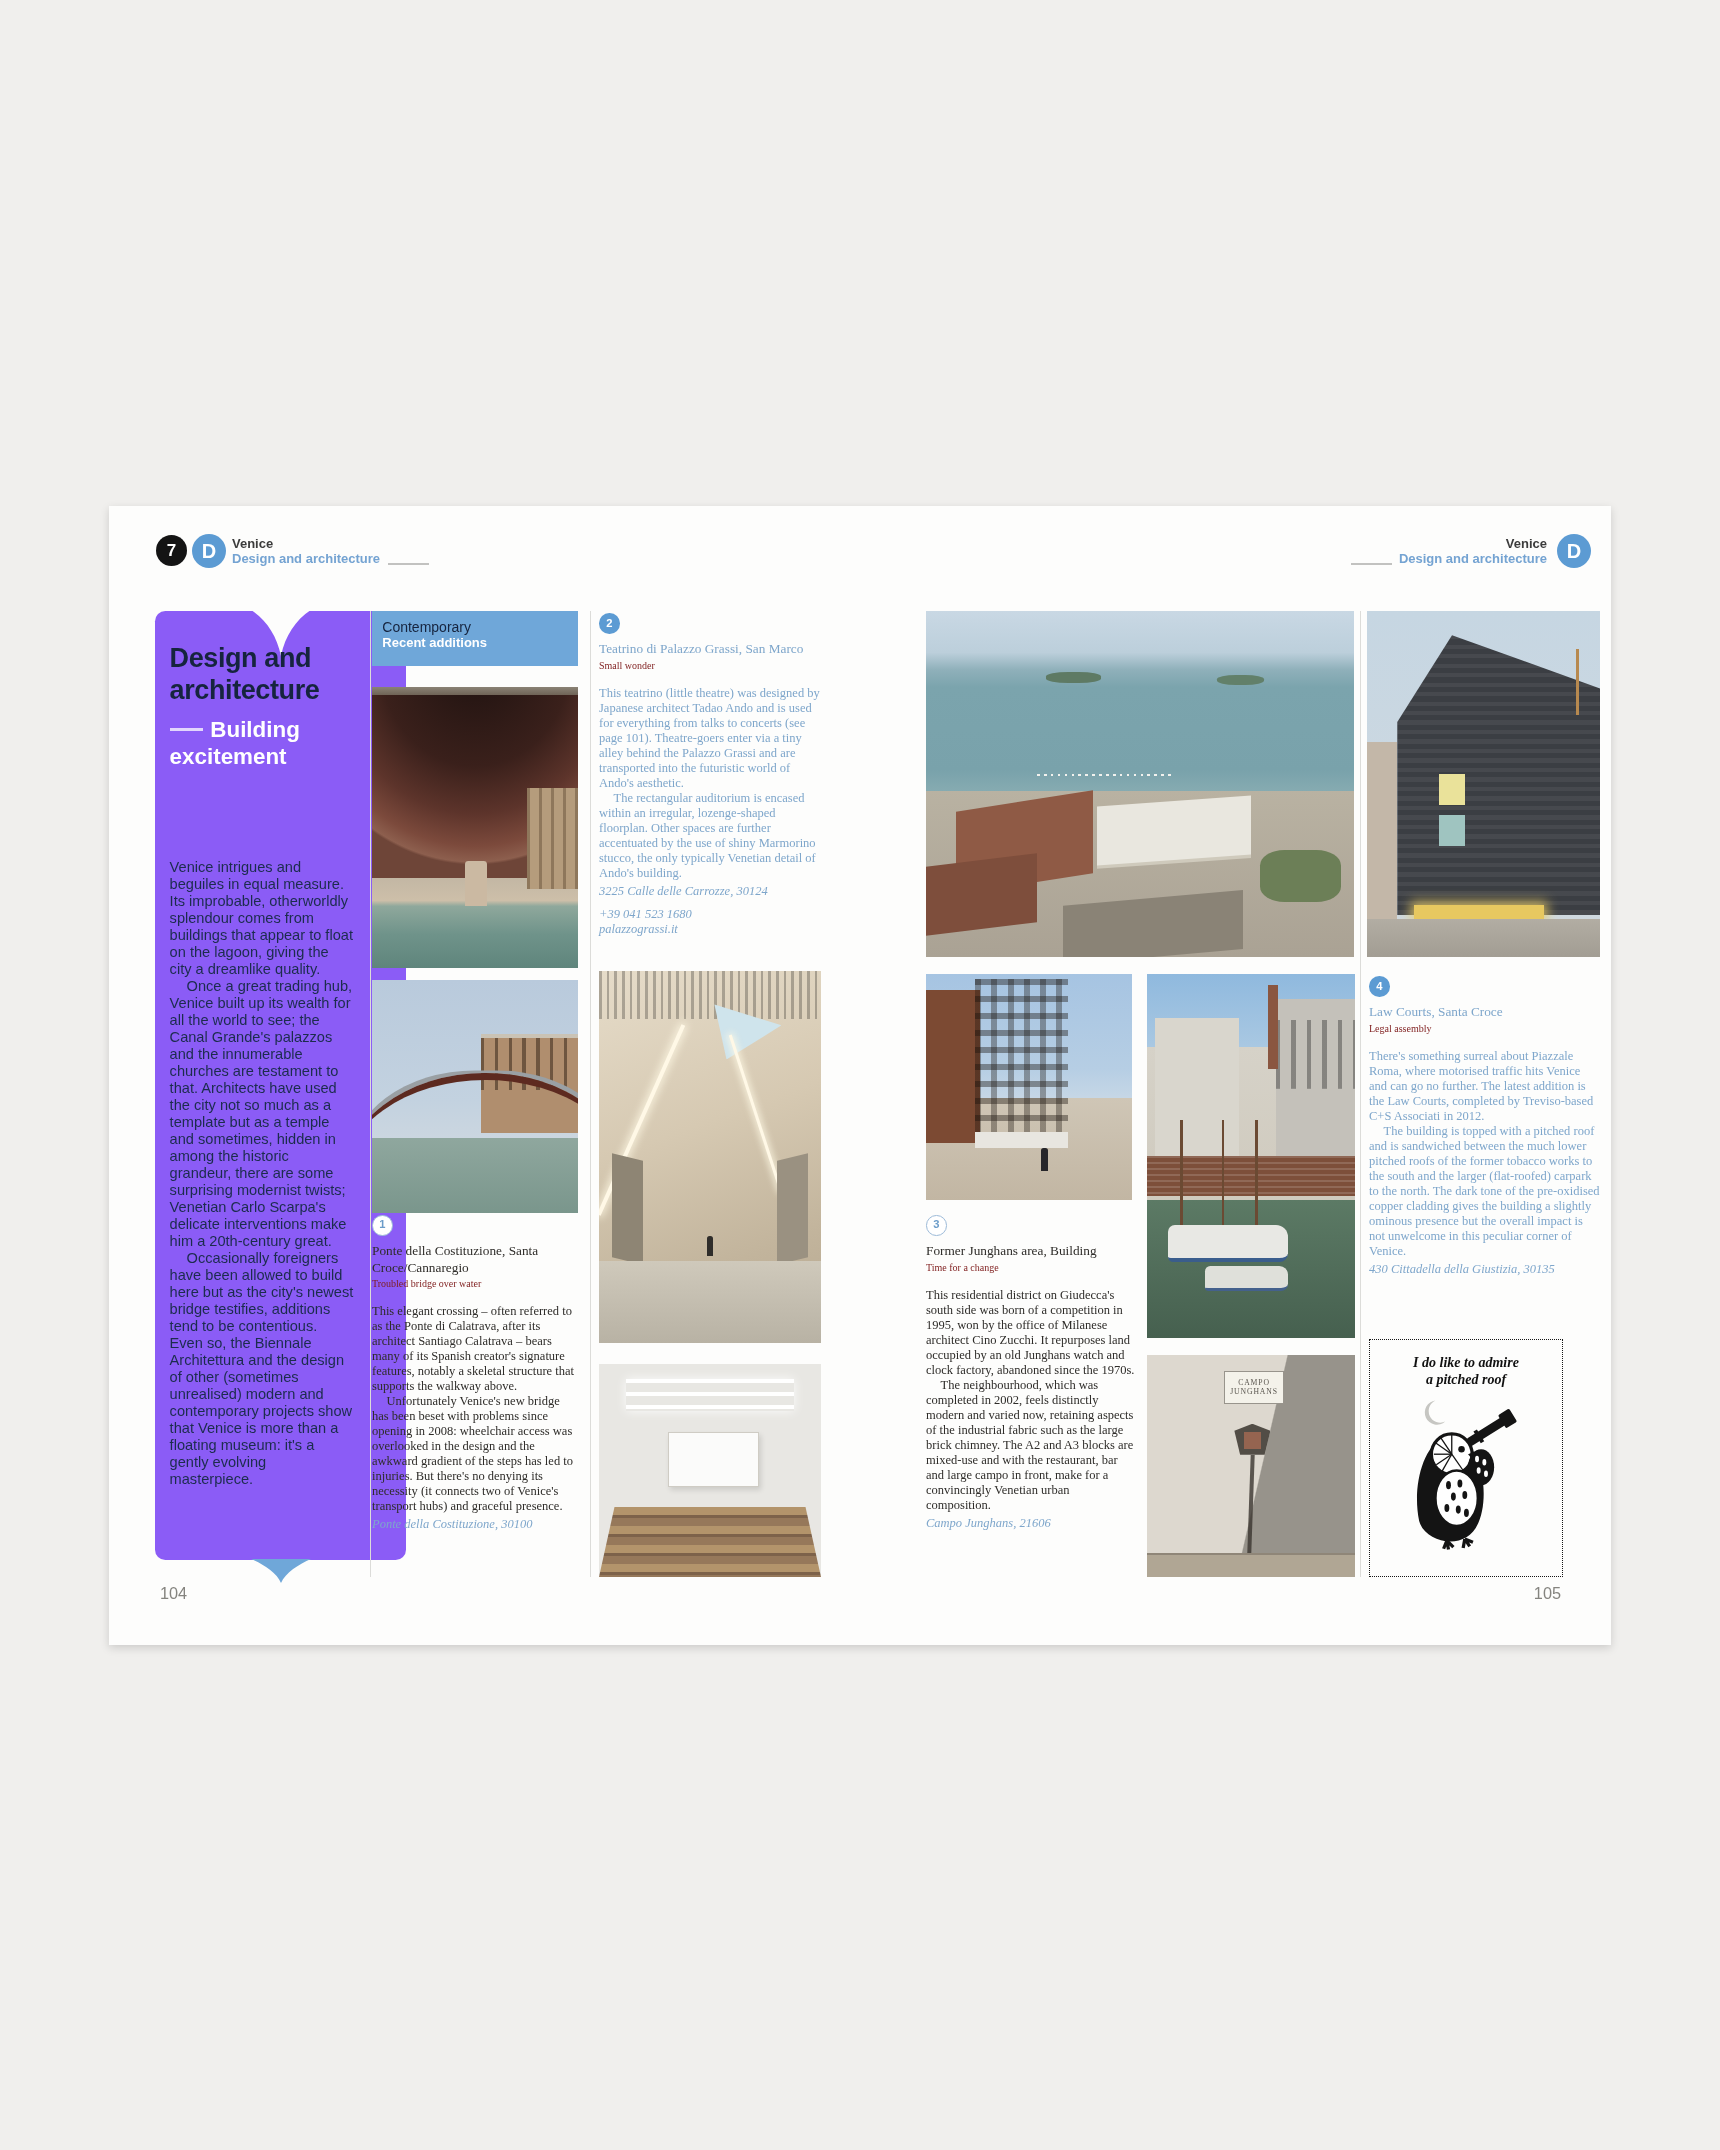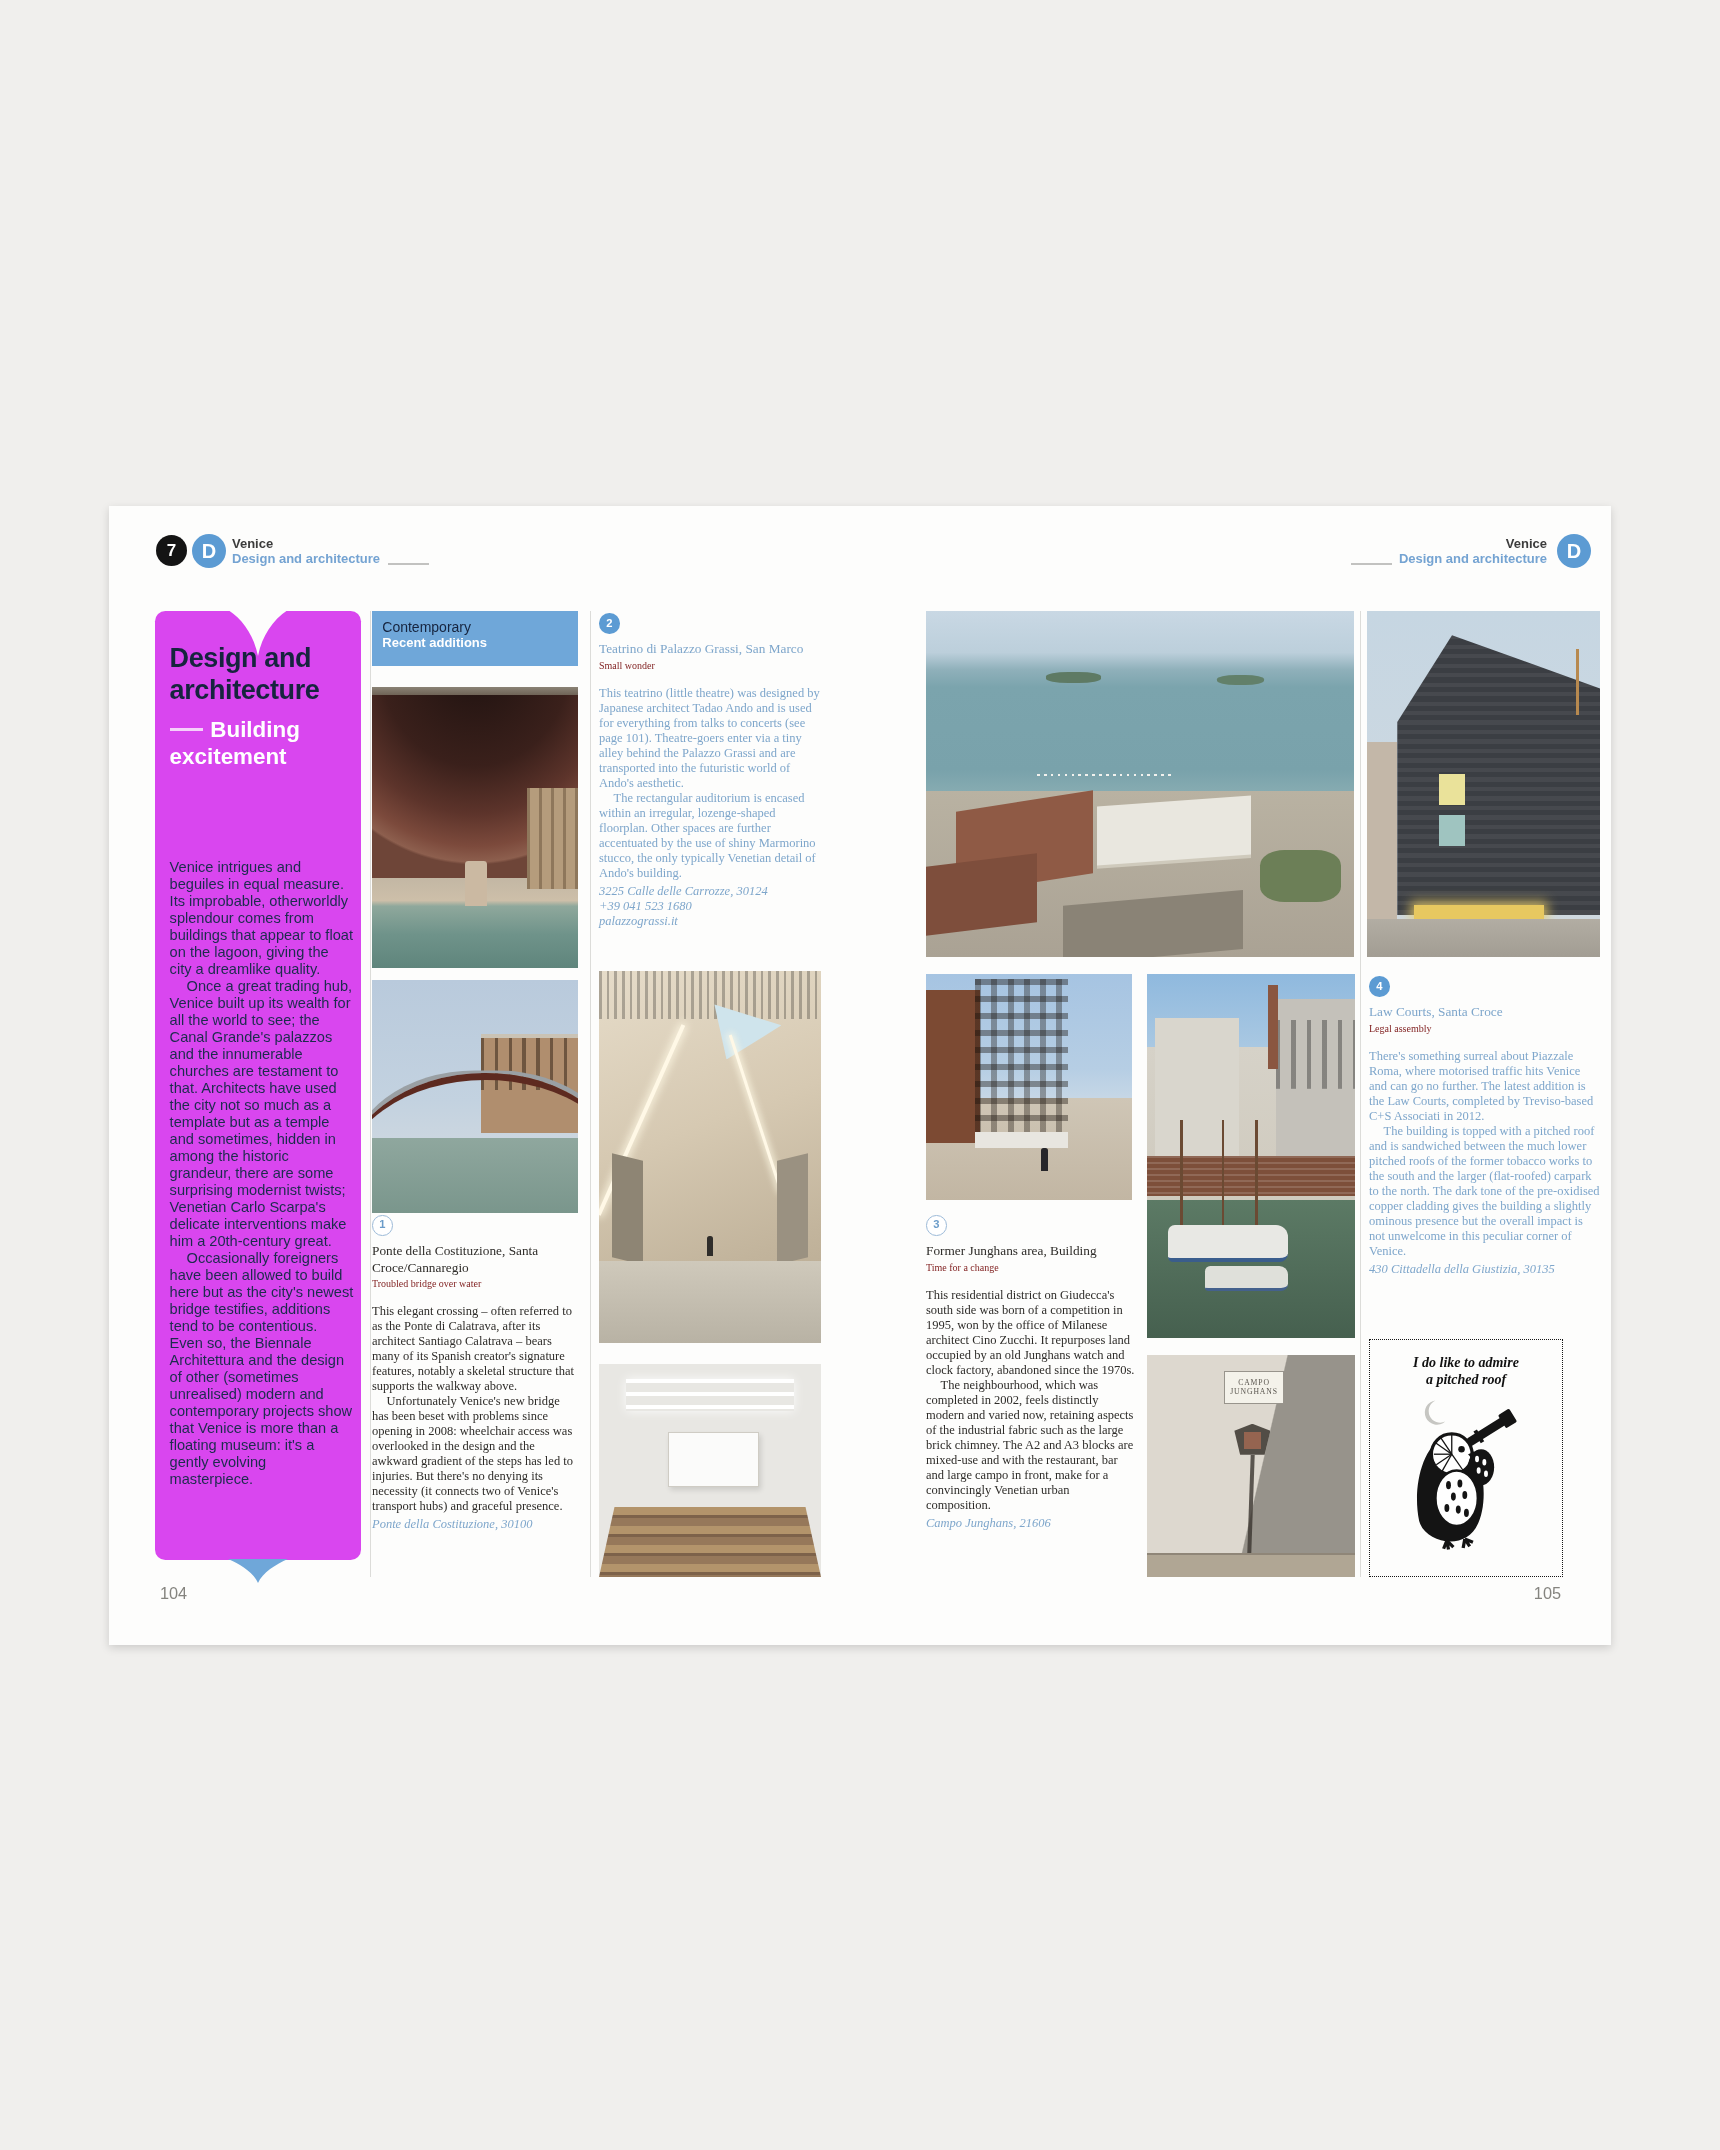--- a/index.html
+++ b/index.html
@@ -12,21 +12,21 @@
   .hdr-num{width:31px;height:31px;border-radius:50%;background:#141414;color:#fff;
     font:bold 17px/31px "Liberation Sans",sans-serif;text-align:center;}
   .hdr-d{width:34px;height:34px;border-radius:50%;background:#5c9bd3;color:#fff;
     font:bold 20px/34px "Liberation Sans",sans-serif;text-align:center;}
   .hdr-city{font-size:13px;font-weight:bold;color:#3c3c3c;line-height:14.6px;}
   .hdr-section{font-size:13px;font-weight:bold;color:#74a3d2;line-height:14.6px;}
   .hdr-dash{height:1.7px;background:#c2c2c0;}
   .right-align{text-align:right;}
 
   
-  .sidebar{left:46px;top:105px;width:206px;height:949px;background:#d946ef;border-radius:10.3px;}
+  .sidebar{left:46px;top:105px;width:206px;height:949px;background:#8b5cf6;border-radius:10.3px;padding-left:45px;}
   .sb-notch{position:absolute;left:50%;top:-0.9px;transform:translateX(-50%);}
   .sb-tail{position:absolute;left:50%;top:948px;transform:translateX(-50%);}
   .sb-title{position:absolute;left:14.6px;top:31px;width:182px;
     font-size:27px;line-height:32px;font-weight:bold;color:#16243e;letter-spacing:-0.4px;}
   .sb-sub{position:absolute;left:14.6px;top:105px;width:181px;
     font-size:22.4px;line-height:27px;font-weight:bold;color:#ffffff;}
   .sb-dash{display:inline-block;width:33px;height:2.6px;background:rgba(255,255,255,0.75);
     vertical-align:middle;margin-right:7.7px;margin-bottom:3.4px;}
   .sb-body{position:absolute;left:14.6px;top:248px;width:184px;
     font-size:14.6px;line-height:17px;color:#1c2c4d;}
@@ -230,21 +230,21 @@
       <div class="addr">Ponte della Costituzione, 30100</div>
     </div>
 
     <div class="abs entry blue" style="left:490px;top:107px;width:225px;">
       <div class="numcircle solid">2</div>
       <div class="entry-title">Teatrino di Palazzo Grassi, San Marco</div>
       <div class="tagline">Small wonder</div>
       <p>This teatrino (little theatre) was designed by Japanese architect Tadao Ando and is used for everything from talks to concerts (see page 101). Theatre-goers enter via a tiny alley behind the Palazzo Grassi and are transported into the futuristic world of Ando's aesthetic.</p>
       <p>The rectangular auditorium is encased within an irregular, lozenge-shaped floorplan. Other spaces are further accentuated by the use of shiny Marmorino stucco, the only typically Venetian detail of Ando's building.</p>
       <div class="addr">3225 Calle delle Carrozze, 30124</div>
-      <div class="addr" style="margin-top:0;">+39 041 523 1680</div>
+      <div class="addr" style="margin-top:8px;">+39 041 523 1680</div>
       <div class="addr" style="margin-top:0;">palazzograssi.it</div>
     </div>
 
     <div class="photo ph-corridor" style="left:490px;top:465px;width:222px;height:372px;">
       <div class="roof"></div>
       <div class="sky"></div>
       <div class="slit1"></div>
       <div class="slit2"></div>
       <div class="stairL"></div>
       <div class="stairR"></div>

